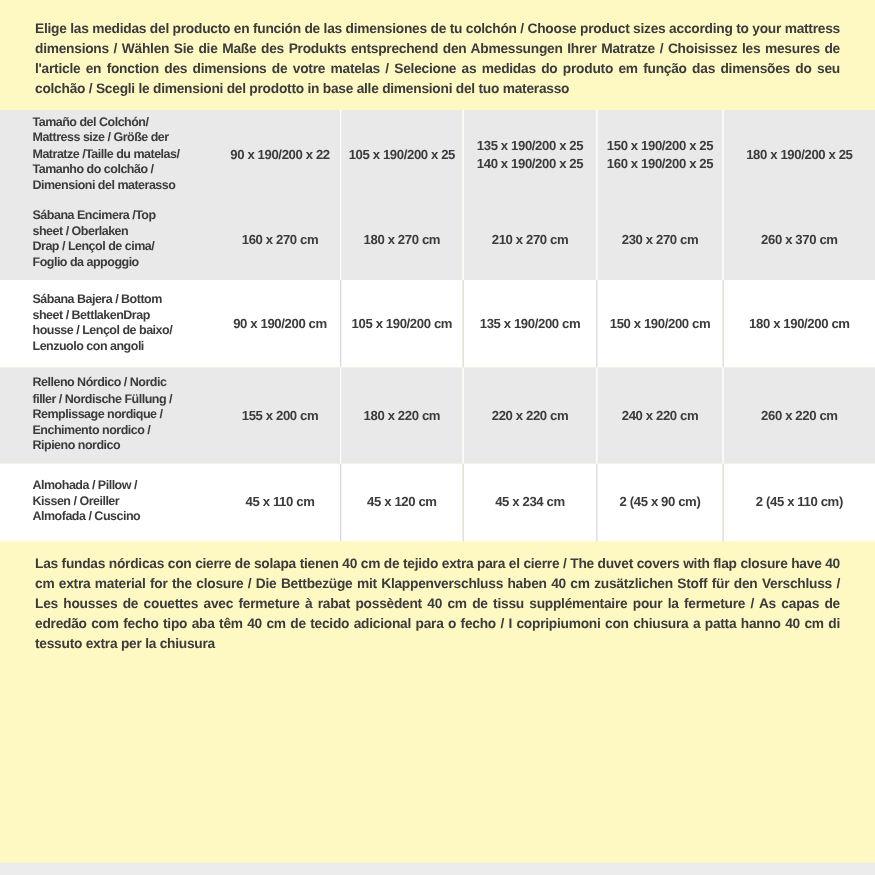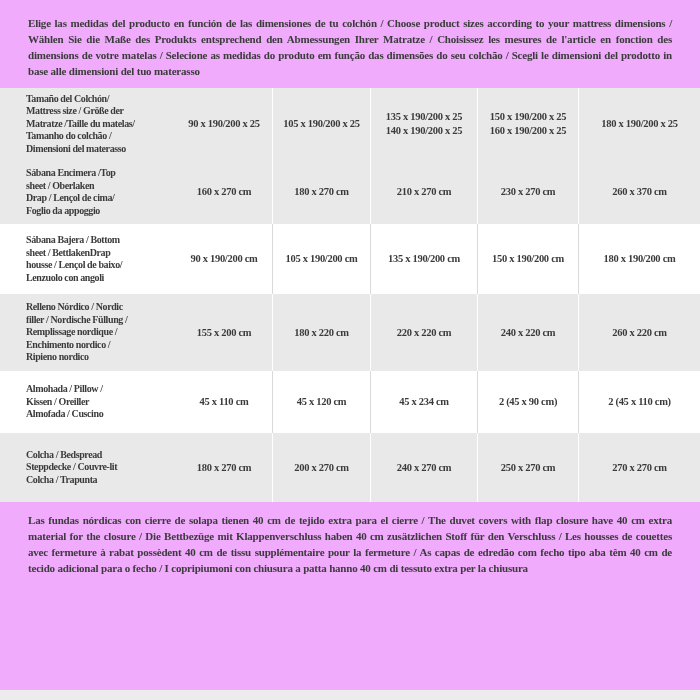--- a/index.html
+++ b/index.html
@@ -1,21 +1,21 @@
 <!DOCTYPE html>
 <html><head>
 <meta charset="utf-8">
 <style>
   html, body { margin: 0; padding: 0; background: #ffffff; }
   .page {
     position: relative;
     width: 700px;
     height: 700px;
-    background: #f0abfc;
-    font-family: Liberation Serif, serif;
+    background: #fef9c3;
+    font-family: Liberation Sans, sans-serif;
     color: #3b3b3b;
     overflow: hidden;
   }
   .intro, .note {
     margin: 0 28px;
     font-size: 11px;
     font-weight: bold;
     line-height: 16px;
     text-align: justify;
     letter-spacing: -0.2px;
@@ -97,21 +97,21 @@
         <col class="c4">
         <col class="c5">
     </colgroup>
     <tbody>
       <tr class="r1 stripe-gray">
         <td class="label">Tamaño del Colchón/
 Mattress size / Größe der
 Matratze /Taille du matelas/
 Tamanho do colchão /
 Dimensioni del materasso</td>
-        <td class="val">90 x 190/200 x 25</td>
+        <td class="val">90 x 190/200 x 22</td>
         <td class="val div">105 x 190/200 x 25</td>
         <td class="val div">135 x 190/200 x 25
 140 x 190/200 x 25</td>
         <td class="val div">150 x 190/200 x 25
 160 x 190/200 x 25</td>
         <td class="val div">180 x 190/200 x 25</td>
       </tr>
       <tr class="r3 stripe-gray">
         <td class="label">Sábana Encimera /Top
 sheet / Oberlaken
@@ -149,30 +149,20 @@
       <tr class="r6 stripe-white">
         <td class="label">Almohada  / Pillow /
 Kissen / Oreiller
 Almofada / Cuscino</td>
         <td class="val">45 x 110 cm</td>
         <td class="val div">45 x 120 cm</td>
         <td class="val div">45 x 234 cm</td>
         <td class="val div">2 (45 x 90 cm)</td>
         <td class="val div">2 (45 x 110 cm)</td>
       </tr>
-      <tr class="r7 stripe-gray">
-        <td class="label">Colcha / Bedspread
-Steppdecke / Couvre-lit
-Colcha / Trapunta</td>
-        <td class="val">180 x 270 cm</td>
-        <td class="val div">200 x 270 cm</td>
-        <td class="val div">240 x 270 cm</td>
-        <td class="val div">250 x 270 cm</td>
-        <td class="val div">270 x 270 cm</td>
-      </tr>
     </tbody>
   </table>
 
   <p class="note">Las fundas nórdicas con cierre de solapa tienen 40 cm de tejido extra para el cierre  / The duvet covers with flap closure have 40 cm extra material for the closure / Die Bettbezüge mit Klappenverschluss haben 40 cm zusätzlichen Stoff für den Verschluss / Les housses de couettes avec fermeture à rabat possèdent 40 cm de tissu supplémentaire pour la fermeture / As capas de edredão com fecho tipo aba têm 40 cm de tecido adicional para o fecho / I copripiumoni con chiusura a patta hanno 40 cm di tessuto extra per la chiusura</p>
 
   <div class="bottom-stripe"></div>
 
 </div>
 
 </body></html>

